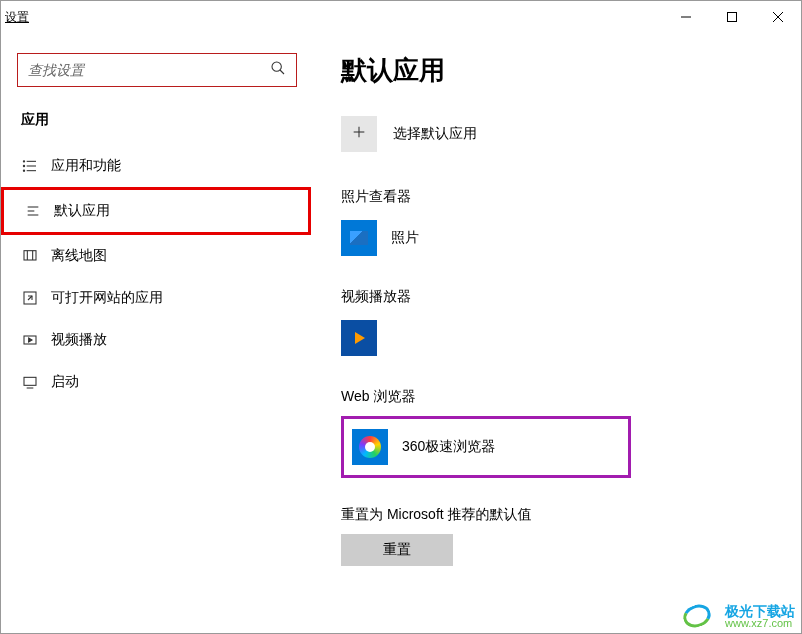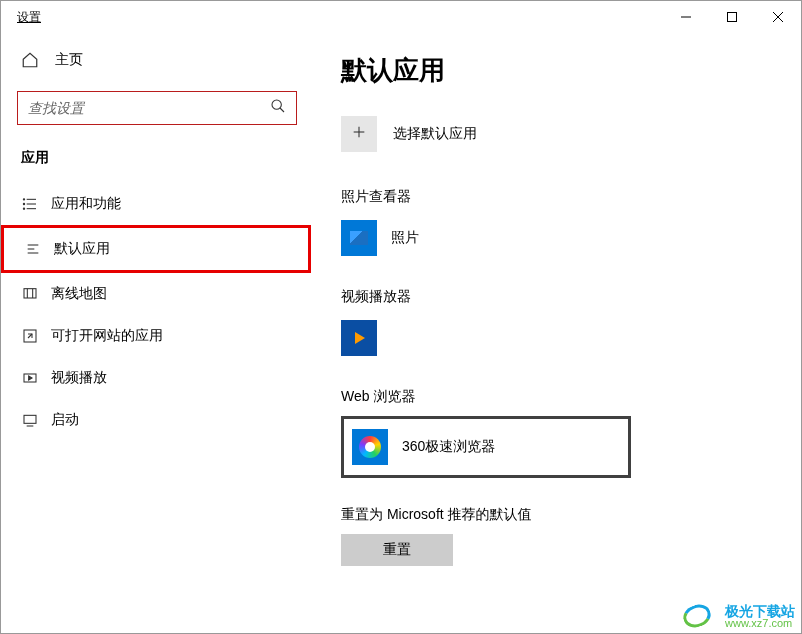--- a/index.html
+++ b/index.html
@@ -1,18 +1,18 @@
 <!DOCTYPE html>
 <html><head>
 <meta charset="utf-8">
 <style>
 * { margin: 0; padding: 0; box-sizing: border-box; font-family: "Microsoft YaHei", "Segoe UI", sans-serif; }
 body { width: 802px; height: 634px; overflow: hidden; background: #fff; border: 1px solid #999; position: relative; }
 
-.titlebar { height: 32px; display: flex; align-items: center; padding-left: 16px; text-decoration: underline; }
+.titlebar { height: 32px; display: flex; align-items: center; padding-left: 4px; text-decoration: underline; }
 .titlebar-title { font-size: 12px; color: #000; }
 .window-controls { margin-left: auto; display: flex; }
 .win-btn { width: 46px; height: 32px; display: flex; align-items: center; justify-content: center; font-size: 12px; color: #333; cursor: pointer; }
 
 .content { display: flex; height: calc(100% - 32px); }
 
 .sidebar { width: 310px; padding: 8px 0; }
 .home-row { display: flex; align-items: center; padding: 10px 20px; gap: 16px; cursor: pointer; }
 .home-icon { width: 18px; height: 18px; display:flex; align-items:center; justify-content:center; }
 .home-label { font-size: 14px; color: #000; }
@@ -34,21 +34,21 @@
 .main { flex: 1; padding: 20px 30px 10px 30px; overflow-y: auto; }
 .page-title { font-size: 26px; font-weight: 600; margin-bottom: 28px; color:#000; }
 
 .choose-row { display: flex; align-items: center; gap: 16px; margin-bottom: 36px; }
 .plus-box { width: 36px; height: 36px; background: #e6e6e6; display: flex; align-items:center; justify-content:center; font-size: 18px; color:#333; cursor:pointer; }
 .choose-label { font-size: 14px; color:#000; }
 
 .section { margin-bottom: 28px; margin-top: 24px; }
 .section-title { font-size: 14px; color:#000; margin-bottom: 10px; }
 .app-row { display:flex; align-items:center; gap:14px; padding:4px 0; cursor:pointer; }
-.app-row.highlighted { border: 3px solid #404040; padding: 10px 8px; width: 290px; }
+.app-row.highlighted { border: 3px solid #a21caf; padding: 10px 8px; width: 290px; }
 .app-icon { width: 36px; height: 36px; display:flex; align-items:center; justify-content:center; }
 .app-name { font-size: 14px; color:#000; }
 
 .icon-photos { background:#0078d7; }
 .icon-photos::after { content:""; width:18px; height:14px; background:linear-gradient(135deg,#3aa0ff 40%, #1a6fc2 40%); display:block; }
 .icon-wmp { background:#0a4ea3; display:flex; align-items:center; justify-content:center; }
 .icon-wmp div { width:0; height:0; border-left:10px solid #ff9a00; border-top:6px solid transparent; border-bottom:6px solid transparent; margin-left:2px;}
 .icon-360 { background:#0078d7; display:flex; align-items:center; justify-content:center; }
 .icon-360 .ring { width:22px; height:22px; border-radius:50%; background: conic-gradient(#ff3b3b, #ffd400, #23d160, #00b8ff, #7a3bff, #ff3b3b); position:relative;}
 .icon-360 .ring::after { content:""; position:absolute; top:6px; left:6px; width:10px; height:10px; background:#fff; border-radius:50%; }
@@ -83,28 +83,20 @@
       <svg width="10" height="10" viewBox="0 0 10 10">
           <line x1="0" y1="0" x2="10" y2="10" stroke="#000" stroke-width="1"></line>
           <line x1="10" y1="0" x2="0" y2="10" stroke="#000" stroke-width="1"></line>
         </svg>
     </div>
   </div>
 </div>
 
 <div class="content">
   <div class="sidebar">
-    <div class="home-row">
-      <span class="home-icon">
-        <svg width="18" height="18" viewBox="0 0 24 24" fill="none" stroke="#333" stroke-width="1.6">
-            <path d="M3 11 L12 3 L21 11 V21 H3 Z"></path>
-          </svg>
-      </span>
-      <span class="home-label">主页</span>
-    </div>
 
     <div class="search-wrap">
       <div class="search-box">
         <input class="search-input" placeholder="查找设置" style="">
         <span class="search-icon">
           <svg width="16" height="16" viewBox="0 0 24 24" fill="none" stroke="#333" stroke-width="1.6">
               <circle cx="10" cy="10" r="7"></circle>
               <line x1="15" y1="15" x2="21" y2="21"></line>
             </svg>
         </span>

